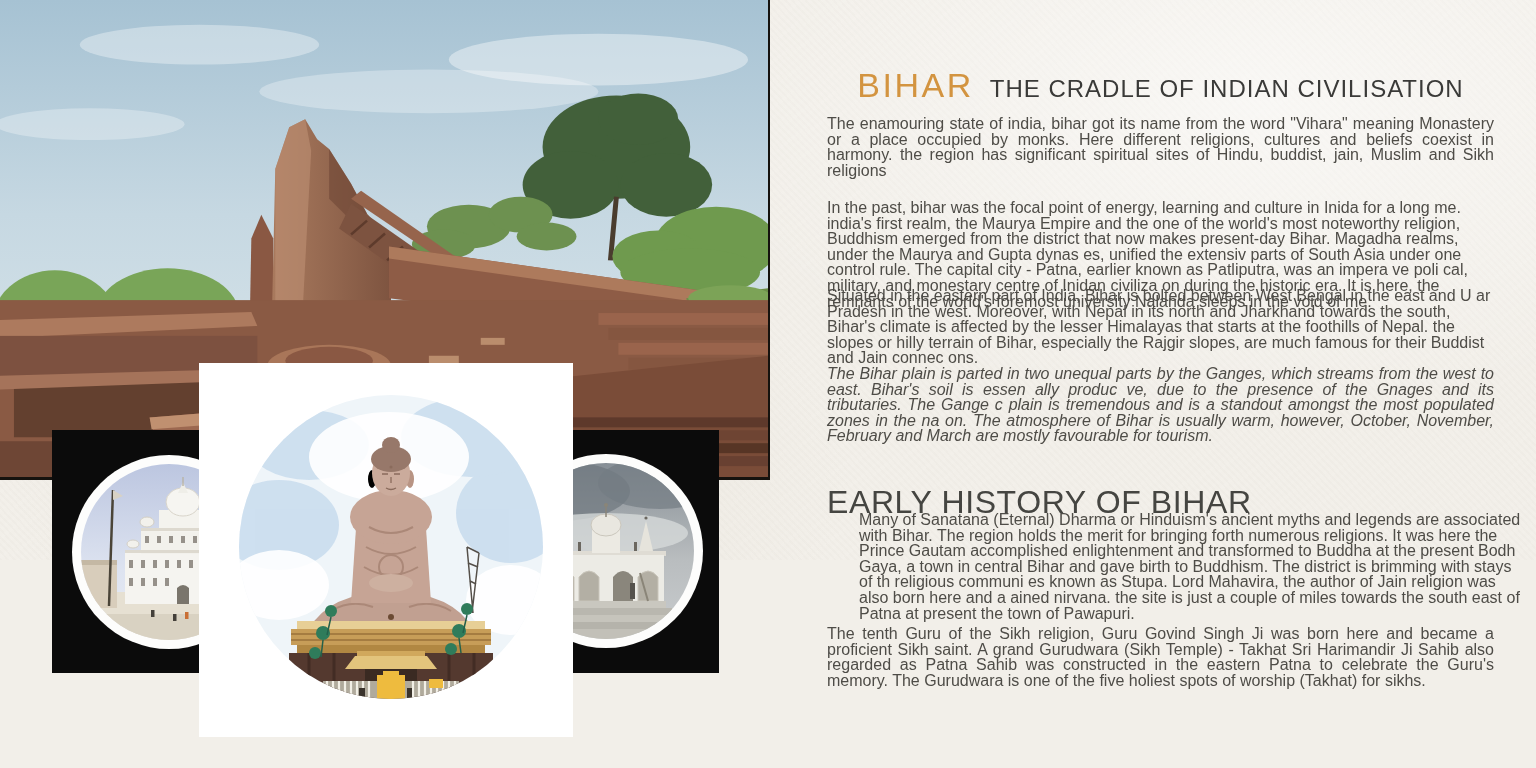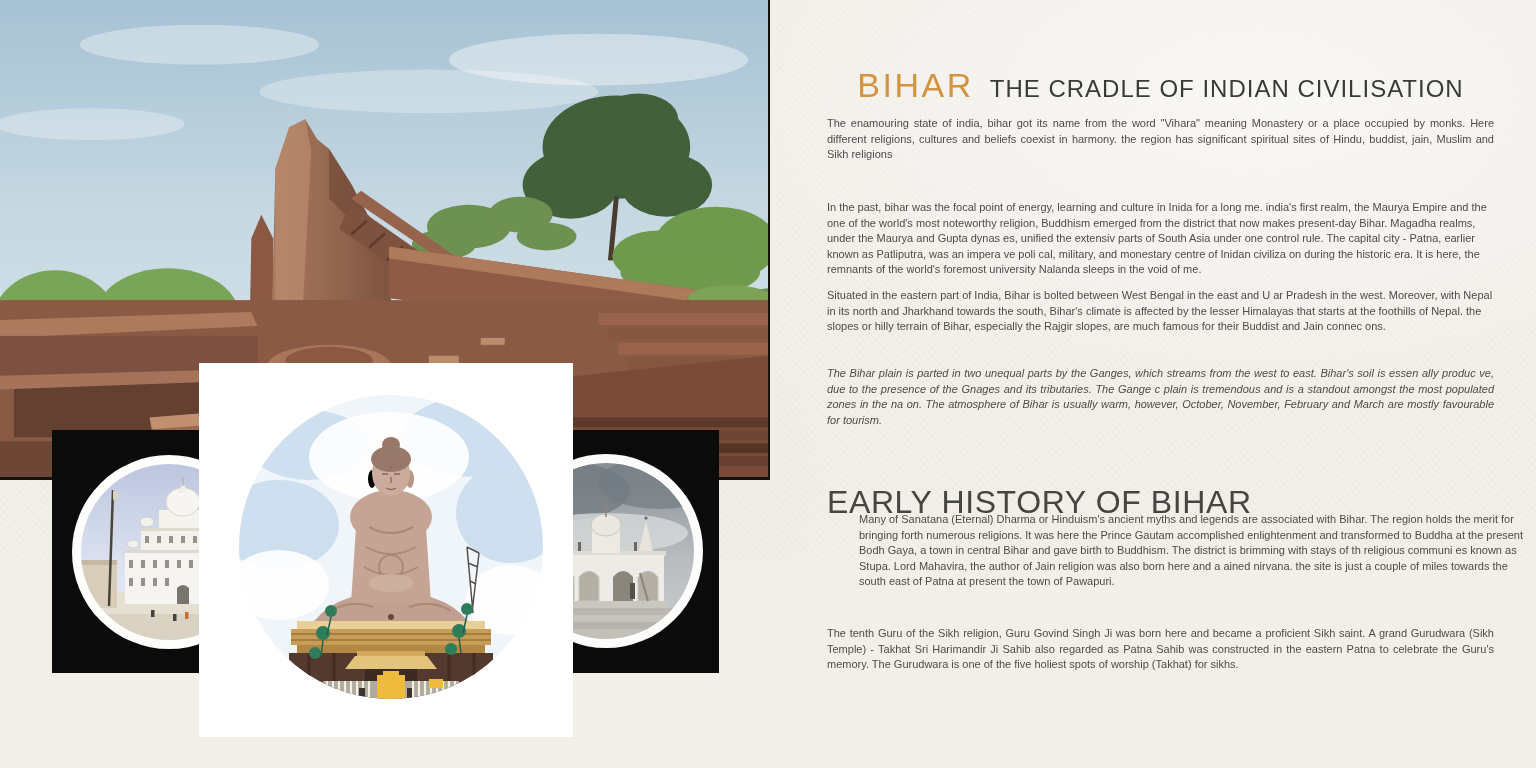--- a/index.html
+++ b/index.html
@@ -28,21 +28,21 @@
   .inner svg{display:block;width:100%;height:100%;}
   .card{position:absolute;left:199px;top:363px;width:374px;height:374px;background:#ffffff;z-index:4;}
   .buddha-circle{position:absolute;left:40px;top:32px;width:304px;height:304px;border-radius:50%;overflow:hidden;}
   .buddha-circle svg{display:block;width:100%;height:100%;}
   
   .text-col{position:absolute;left:827px;top:0;width:667px;height:768px;z-index:5;}
   .text-col > *{position:absolute;left:0;width:667px;margin:0;}
   .title-row{top:66px;text-align:center;white-space:nowrap;}
   .title-accent{font-size:34px;font-weight:300;letter-spacing:2.5px;color:#d39440;}
   .title-rest{font-size:24px;font-weight:300;letter-spacing:1px;color:#3a3a38;margin-left:16px;}
-  .body-p{font-size:11px;line-height:15.6px;color:#4e4c47;}
+  .body-p{font-size:16px;line-height:15.6px;color:#4e4c47;}
   .just{text-align:justify;}
   .p1{top:116px;}
   .p2{top:200px;}
   .p3{top:288px;}
   .p4{top:366px;font-style:italic;}
   .h2{top:484px;font-size:32px;font-weight:300;letter-spacing:.6px;color:#454541;}
   .p5{top:512px;margin-left:32px;}
   .p6{top:626px;}
 </style>
 </head>

